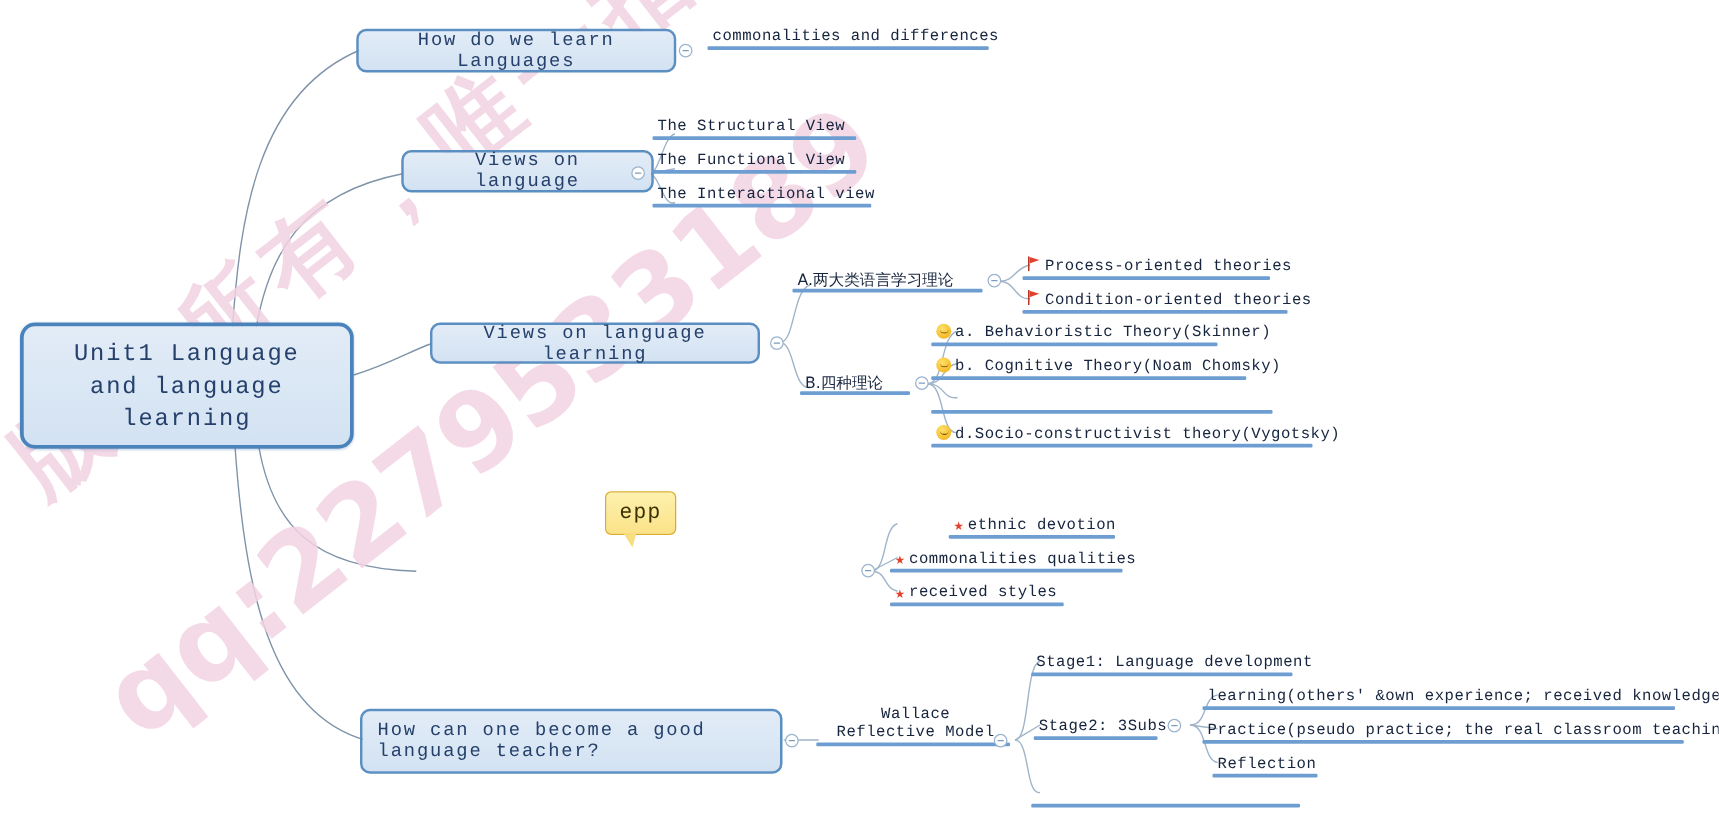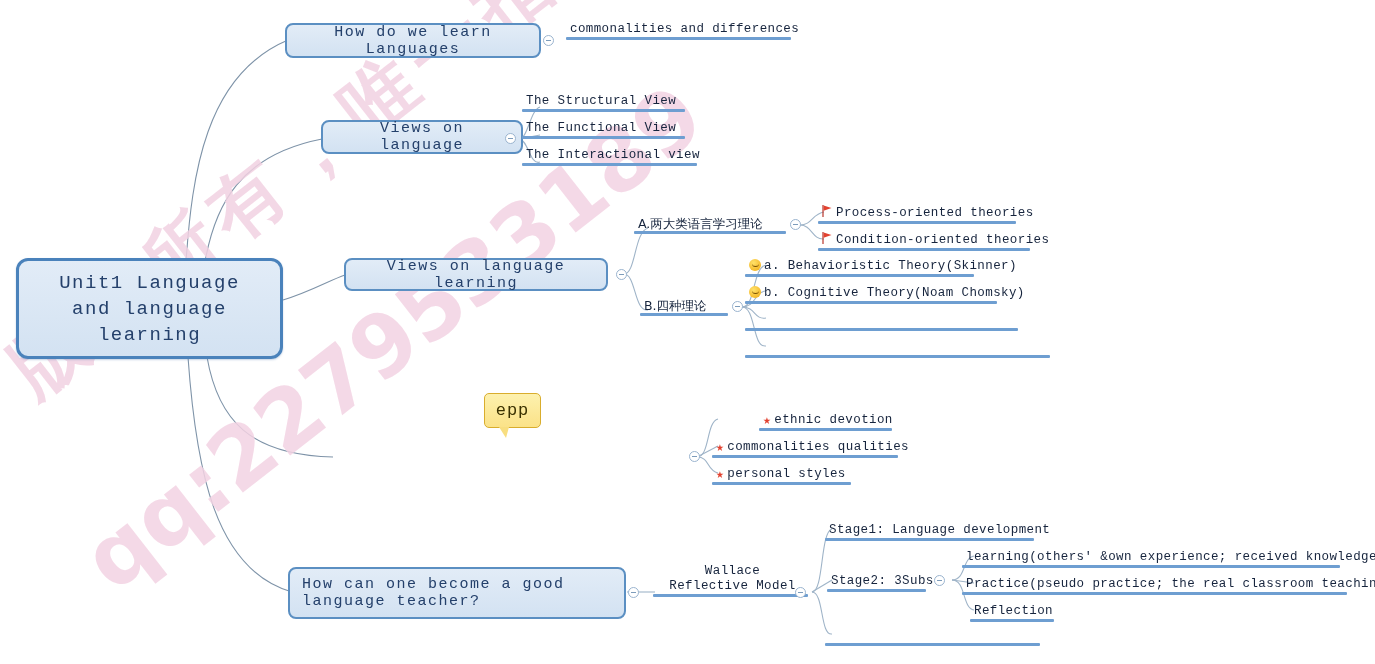--- a/index.html
+++ b/index.html
@@ -297,38 +297,39 @@
   </div>
   <div class="leaf" style="left:745px; top:282px; width:252px; height:22px;">
     <span class="bar" style="width:252px;"></span>
     <span class="lbl"><span class="ic ic-smiley"></span><span>b. Cognitive Theory(Noam Chomsky)</span></span>
   </div>
   <div class="leaf" style="left:745px; top:309px; width:273px; height:22px;">
     <span class="bar" style="width:273px;"></span>
   </div>
   <div class="leaf" style="left:745px; top:336px; width:305px; height:22px;">
     <span class="bar" style="width:305px;"></span>
+    <span class="lbl"><span class="ic ic-smiley"></span><span>d.Socio-constructivist theory(Vygotsky)</span></span>
   </div>
 
   <div id="epp-note">
     <span class="eppt">epp</span>
   </div>
   <div class="toggle" style="left:689px; top:451px;"></div>
 
   <div class="leaf" style="left:712px; top:409px; width:133px; height:22px;margin-left:47px;">
     <span class="bar" style="width:133px;"></span>
     <span class="lbl"><span class="ic ic-star">★</span><span>ethnic devotion</span></span>
   </div>
   <div class="leaf" style="left:712px; top:436px; width:186px; height:22px;">
     <span class="bar" style="width:186px;"></span>
     <span class="lbl"><span class="ic ic-star">★</span><span>commonalities qualities</span></span>
   </div>
   <div class="leaf" style="left:712px; top:463px; width:139px; height:22px;">
     <span class="bar" style="width:139px;"></span>
-    <span class="lbl"><span class="ic ic-star">★</span><span>personal styles</span></span>
+    <span class="lbl"><span class="ic ic-star">★</span><span>received styles</span></span>
   </div>
 
   <div class="node branch-node" style="left:288px; top:567px; width:338px; height:52px; justify-content:flex-start; text-align:left;">
     <span>How can one become a good language teacher?</span>
   </div>
   <div class="toggle" style="left:628px; top:587px;"></div>
 
   <div class="leaf" style="left:653px; top:561px; width:155px; height:36px; align-items:flex-end;">
     <span class="bar" style="width:155px;"></span>
     <span class="lbl" style="white-space:pre-line; text-align:center; width:100%;">Wallace

